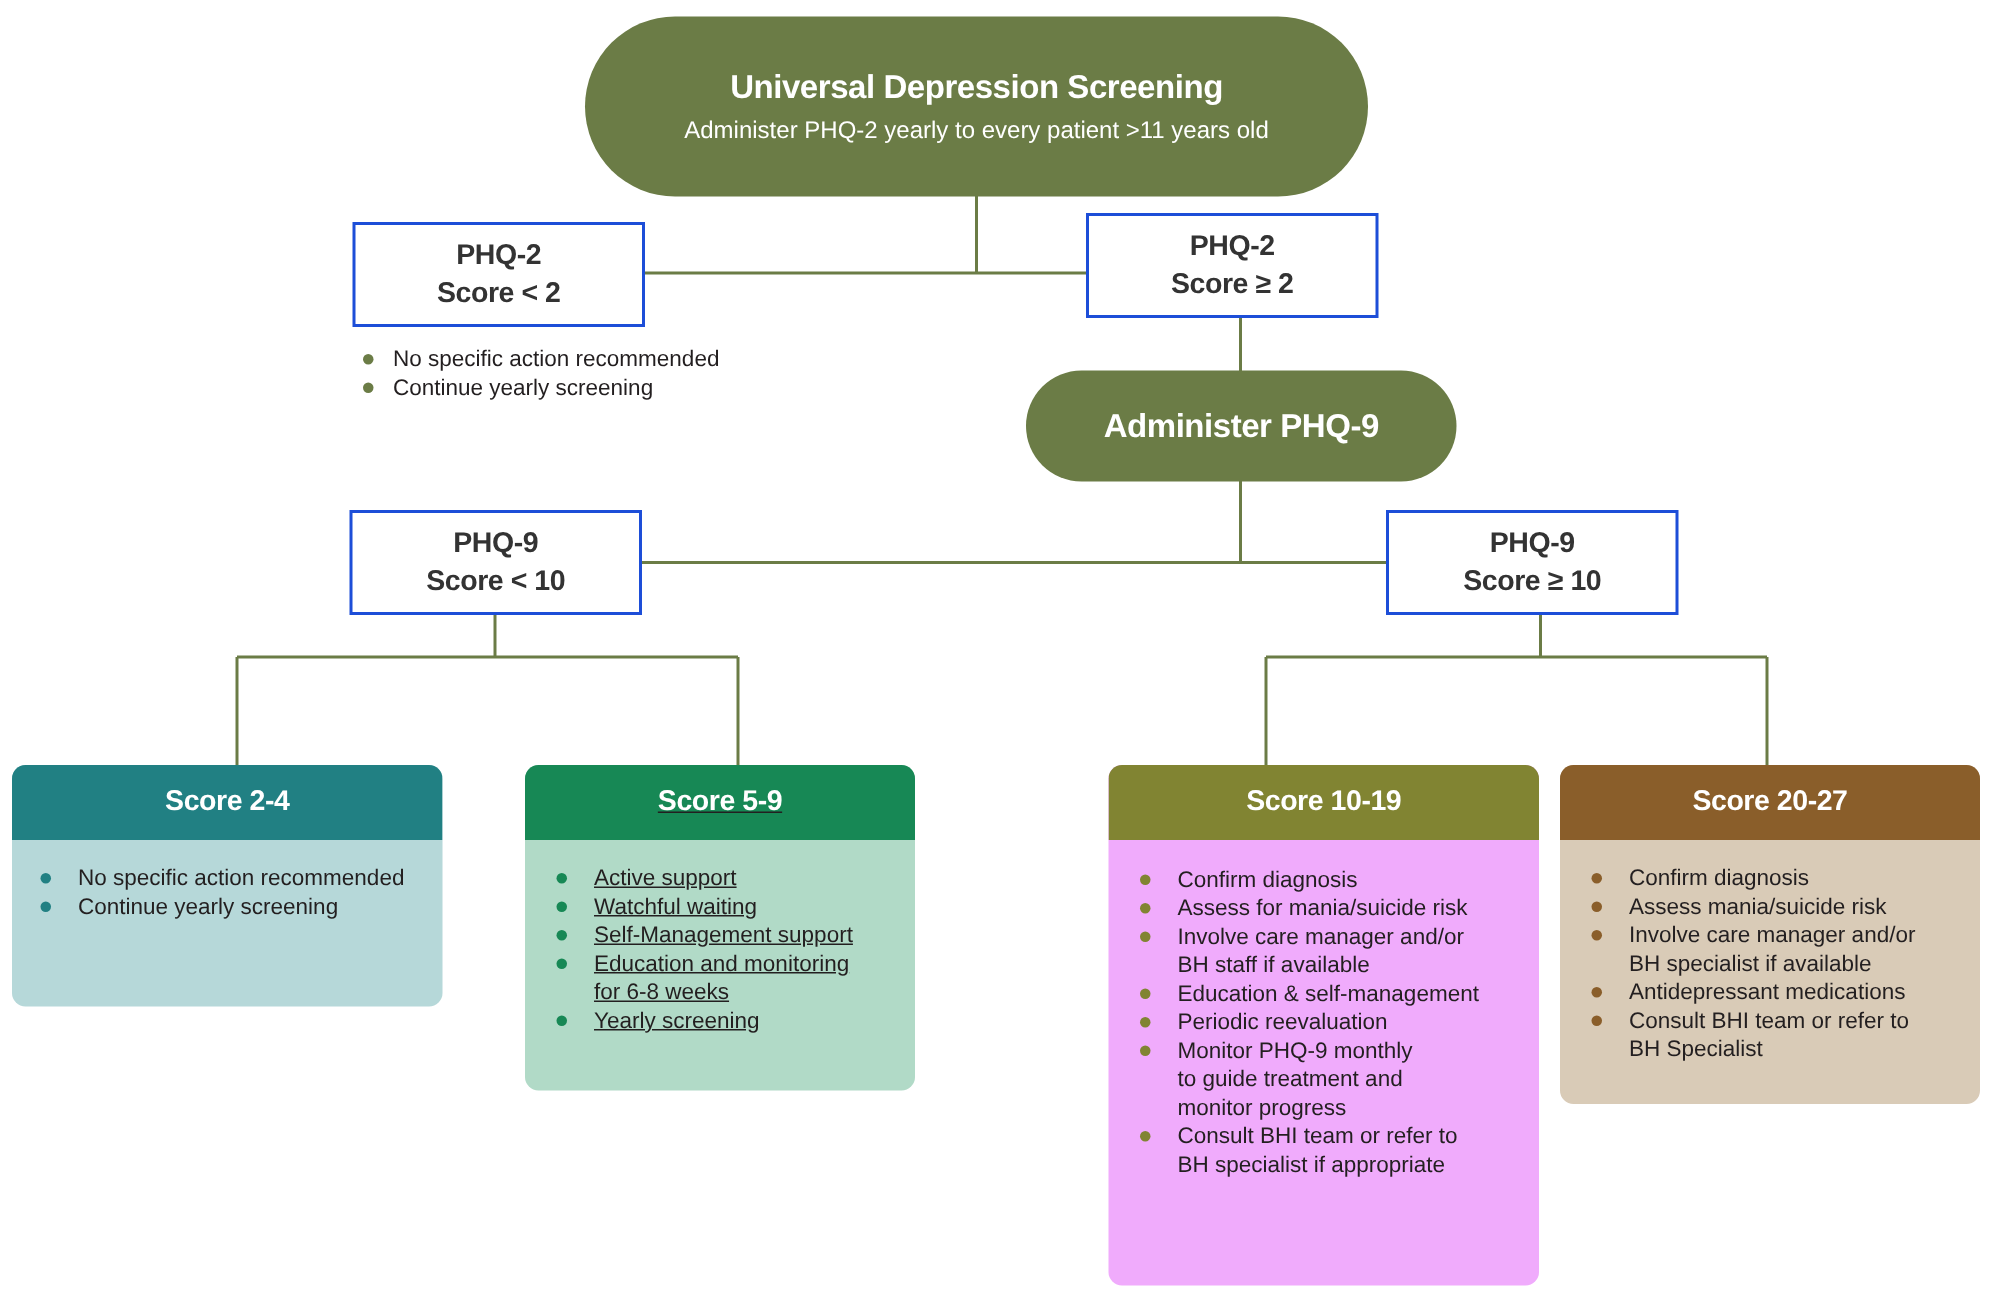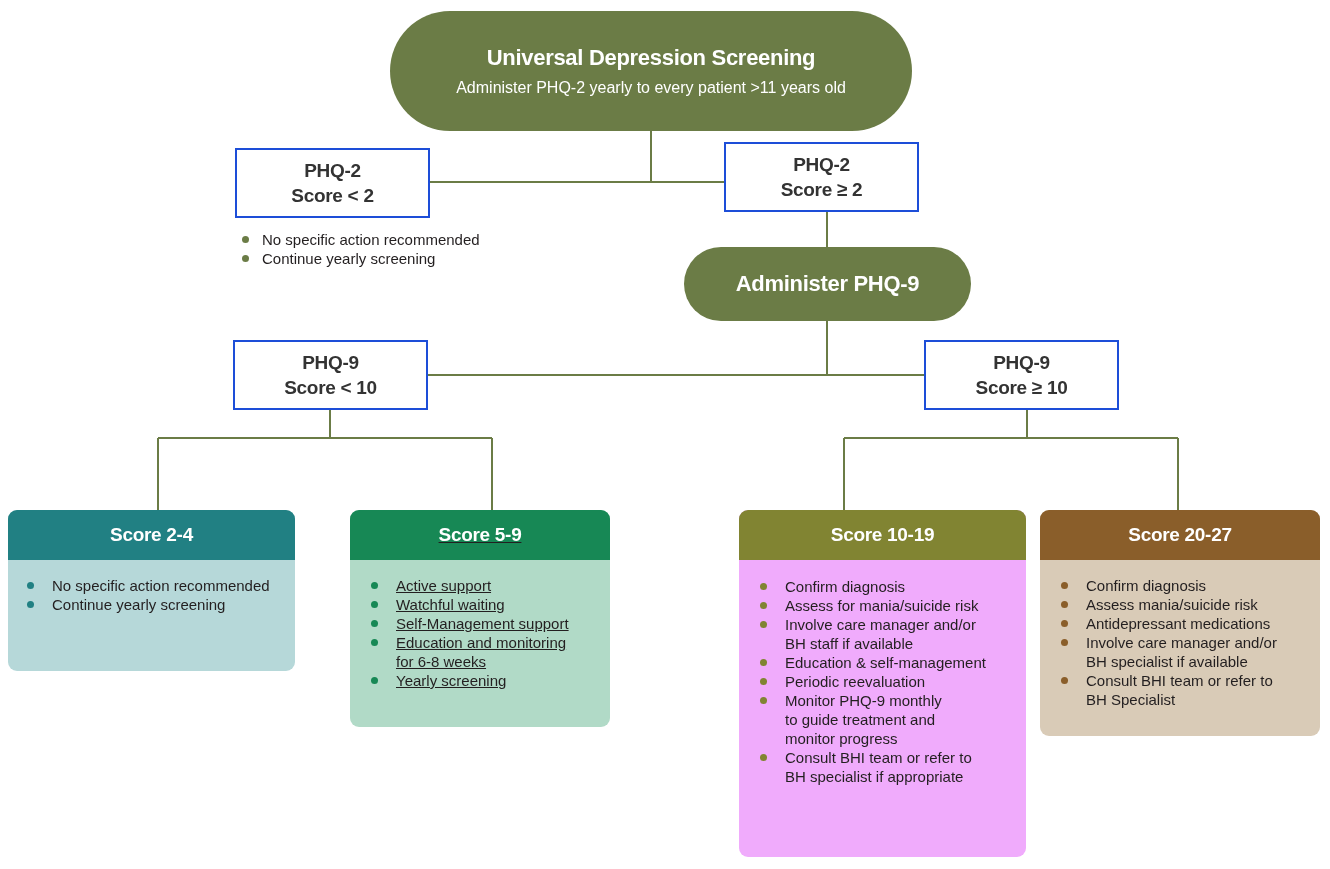--- a/index.html
+++ b/index.html
@@ -107,17 +107,17 @@
     <li style="padding-right:60px;">Monitor PHQ-9 monthly to guide treatment and monitor progress</li>
     <li style="padding-right:30px;">Consult BHI team or refer to BH specialist if appropriate</li>
   </ul>
 </div>
 
 <div class="card" style="left:1040px;top:510px;width:280px;height:226px;background:#d9cbb7;--dot:#8a5e2a;">
   <div class="hdr" style="background:#8a5e2a;">Score 20-27</div>
   <ul style="padding-left:20px;">
     <li>Confirm diagnosis</li>
     <li>Assess mania/suicide risk</li>
+    <li style="padding-right:20px;">Involve care manager and/or BH specialist if available</li>
     <li>Antidepressant medications</li>
-    <li style="padding-right:20px;">Involve care manager and/or BH specialist if available</li>
     <li style="padding-right:20px;">Consult BHI team or refer to BH Specialist</li>
   </ul>
 </div>
 
 </body></html>

